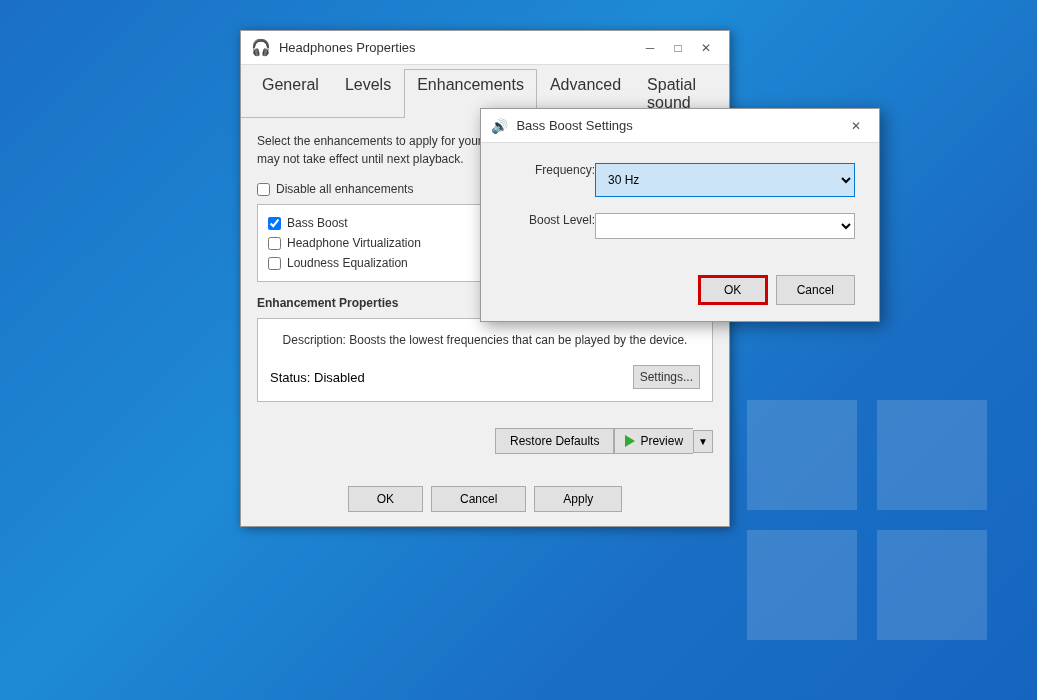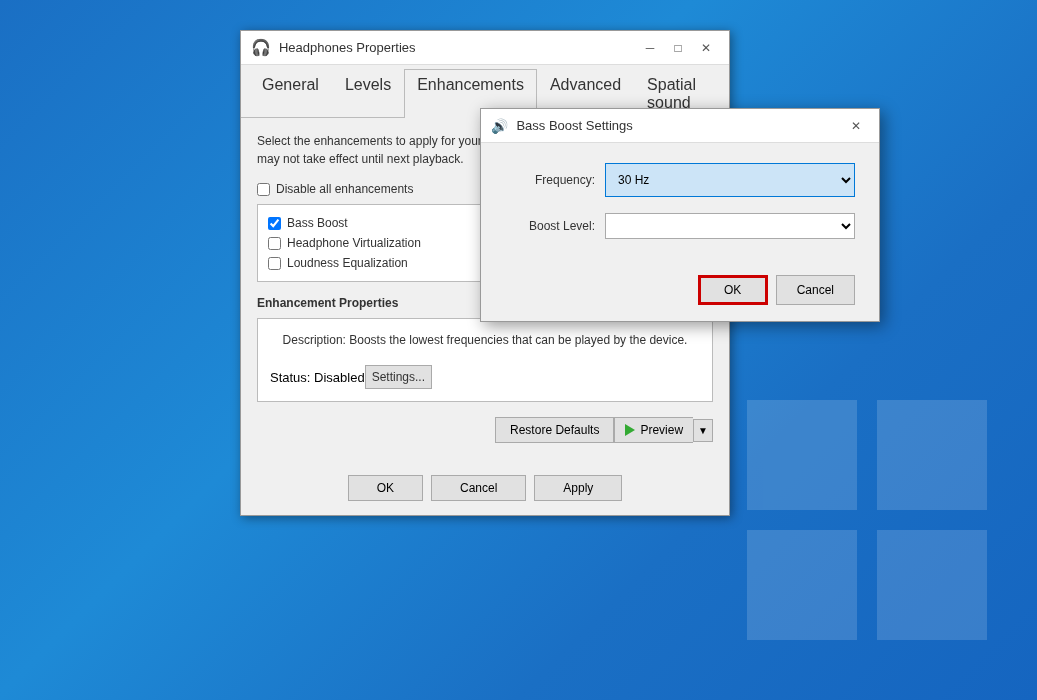--- a/index.html
+++ b/index.html
@@ -134,40 +134,40 @@
       font-size: 12px;
       font-weight: 600;
       color: #333;
       margin-bottom: 8px;
     }
 
     .properties-box {
       border: 1px solid #bbb;
       background: #fff;
       padding: 12px;
-      margin-bottom: 15px;
+      margin-bottom: 26px;
       text-align: center;
     }
 
     .prop-description {
       font-size: 12px;
       color: #333;
       margin-bottom: 16px;
       line-height: 1.5;
     }
 
     .prop-row {
       font-size: 12px;
       color: #333;
       margin-bottom: 6px;
     }
 
     .prop-row-inline {
       display: flex;
-      justify-content: flex-start;
+      justify-content: space-between;
       align-items: center;
       margin-top: 8px;
     }
 
     .settings-btn {
       padding: 4px 6px;
       background: #e1e1e1;
       border: 1px solid #aaa;
       cursor: pointer;
       font-size: 12px;
@@ -261,23 +261,21 @@
       border-bottom: 1px solid #ddd;
       height: 34px;
     }
 
     .bass-content {
       padding: 20px 24px 16px;
     }
 
     .field-row {
       display: flex;
-      align-items: center;
       margin-bottom: 16px;
-      gap: 10px;
     }
 
     .field-label {
       font-size: 12px;
       color: #333;
       width: 90px;
       text-align: right;
     }
 
     .field-select {

